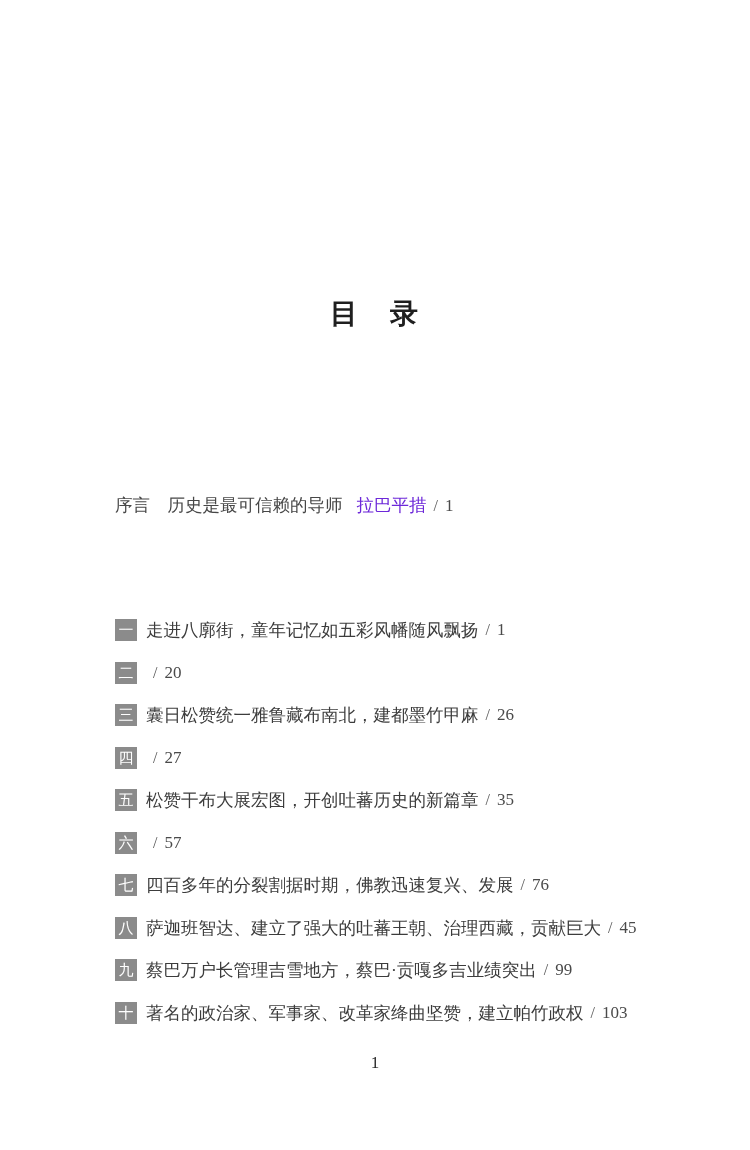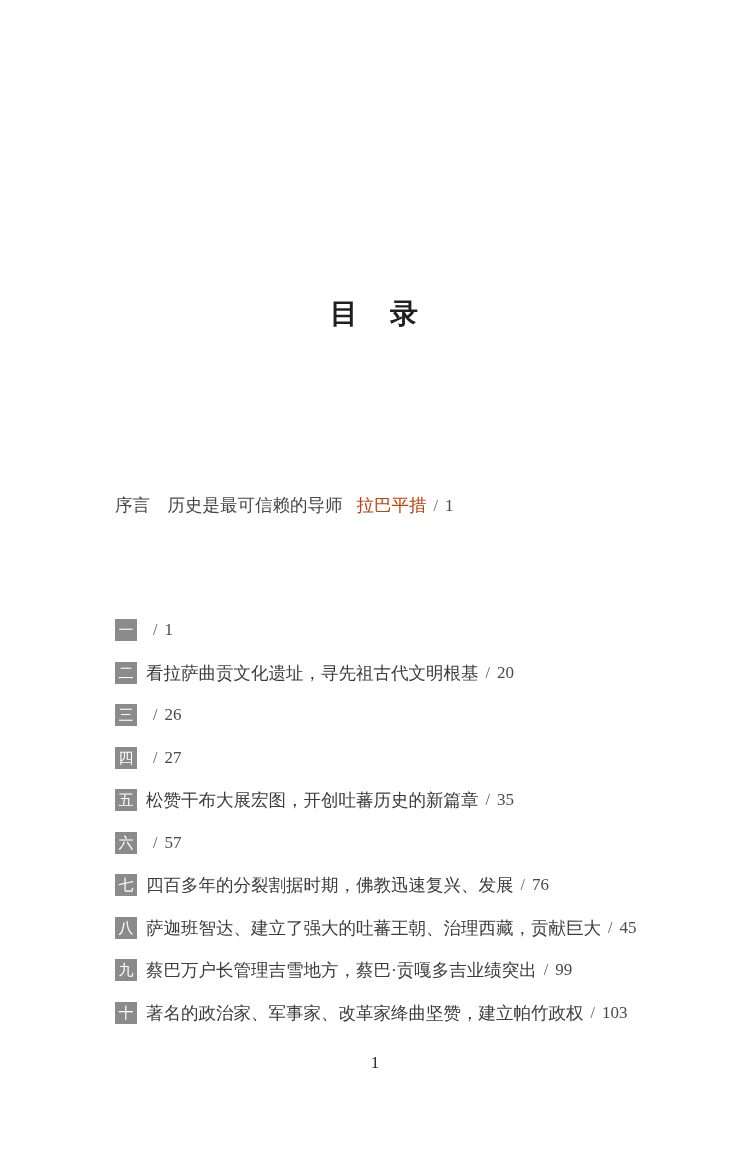--- a/index.html
+++ b/index.html
@@ -40,21 +40,21 @@
     line-height: 22px;
     margin-bottom: 21px;
     white-space: nowrap;
   }
   .preface-label::after {
     content: "\3000";
   }
   .preface-author {
     margin-left: 14px;
     font-weight: 500;
-    color: #c2410c;
+    color: #6d28d9;
   }
   .sep {
     margin: 0 7px;
     color: #5a5a5a;
     font-size: 16px;
   }
   .pgnum {
     color: #4a4a4a;
     font-size: 17px;
   }
@@ -105,33 +105,34 @@
   <div class="preface-block">
     <div class="preface-line">
       <span class="preface-label">序言</span><span>历史是最可信赖的导师</span><span class="preface-author">拉巴平措</span><span class="sep">/</span><span class="pgnum">1</span>
     </div>
   </div>
 
   <div class="chapter-list">
 
     <div class="chapter-row">
       <span class="chapter-badge">一</span>
+      <span class="chapter-title">走进八廓街，童年记忆如五彩风幡随风飘扬</span>
       <span class="sep">/</span>
       <span class="pgnum">1</span>
     </div>
 
     <div class="chapter-row">
       <span class="chapter-badge">二</span>
-      <span class="chapter-title">看拉萨曲贡文化遗址，寻先祖古代文明根基</span>
       <span class="sep">/</span>
       <span class="pgnum">20</span>
     </div>
 
     <div class="chapter-row">
       <span class="chapter-badge">三</span>
+      <span class="chapter-title">囊日松赞统一雅鲁藏布南北，建都墨竹甲麻</span>
       <span class="sep">/</span>
       <span class="pgnum">26</span>
     </div>
 
     <div class="chapter-row">
       <span class="chapter-badge">四</span>
       <span class="sep">/</span>
       <span class="pgnum">27</span>
     </div>
 

